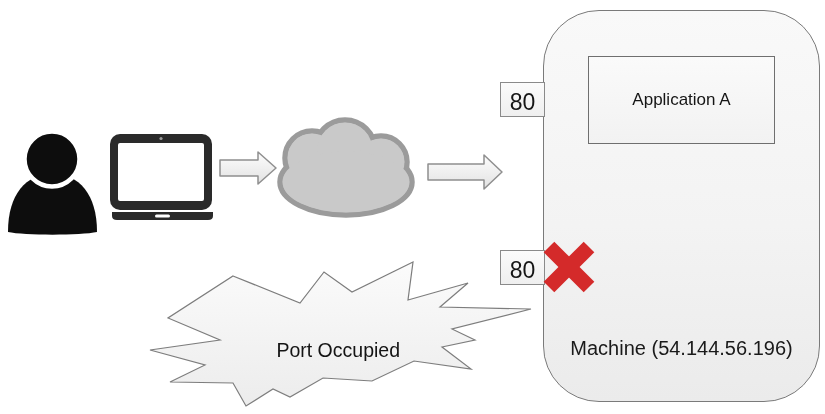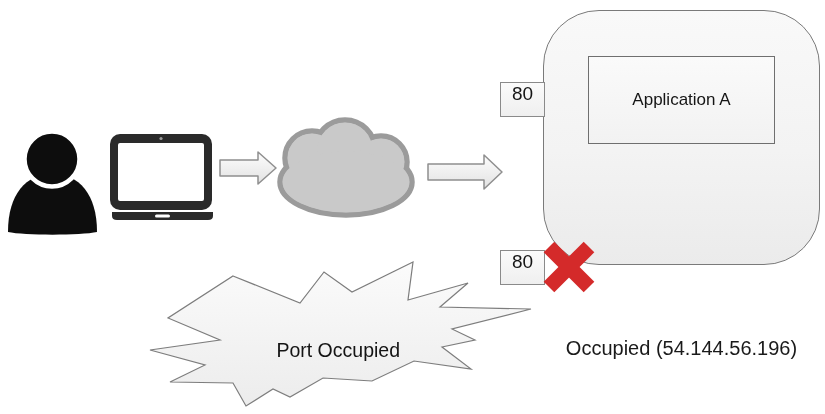--- a/index.html
+++ b/index.html
@@ -9,21 +9,21 @@
     width: 825px;
     height: 414px;
     background: #ffffff;
     overflow: hidden;
   }
   .abs { position: absolute; }
 
   
   .machine {
     left: 543px; top: 10px;
-    width: 277px; height: 255px;
+    width: 277px; height: 392px;
     border: 1.6px solid #7a7a7a;
     border-radius: 56px;
     background: linear-gradient(180deg, #f9f9f9 0%, #f3f3f3 55%, #ebebeb 100%);
     box-sizing: border-box;
   }
   .appbox {
     position: absolute;
     left: 44px;
     width: 187px; height: 88px;
     border: 1.4px solid #6f6f6f;
@@ -42,22 +42,22 @@
     font-size: 20px;
     color: #1a1a1a;
   }
 
   
   .port {
     width: 45px; height: 35px;
     border: 1.4px solid #8a8a8a;
     background: linear-gradient(180deg, #fbfbfb, #efefef);
     box-sizing: border-box;
-    display: flex; align-items: flex-start; justify-content: center;
-    font-size: 19px;
+    display: flex; align-items: flex-end; justify-content: center;
+    font-size: 23px;
     color: #151515;
     z-index: 2;
   }
   .port.pa { left: 500px; top: 82px; }
   .port.pb { left: 500px; top: 250px; }
 
   .redx { left: 541px; top: 239px; z-index: 3; }
 
   
   .burst { left: 140px; top: 252px; z-index: 1; }
@@ -133,21 +133,21 @@
       </linearGradient>
     </defs>
     <polygon points="233,276 300,303 324,272 352,292 413,262 408,300 468,283 440,307 531,309 452,329 475,340 442,347 471,369 414,361 372,381 323,378 290,397 273,389 246,406 233,383 170,382 205,365 150,350 220,340 168,318" fill="url(#bg1)" stroke="#7d7d7d" stroke-width="1.2" stroke-linejoin="miter"></polygon>
   </svg>
   <div class="abs burst-label">Port Occupied</div>
 
   <div class="abs machine">
     <div class="appbox a">
       <span>Application A</span>
     </div>
-    <div class="machine-label">Occupied (54.144.56.196)</div>
+    <div class="machine-label">Machine (54.144.56.196)</div>
   </div>
 
   <div class="abs port pa">
     <span>80</span>
   </div>
   <div class="abs port pb">
     <span>80</span>
   </div>
 
   <svg class="abs redx" width="56" height="56" viewBox="0 0 56 56">

